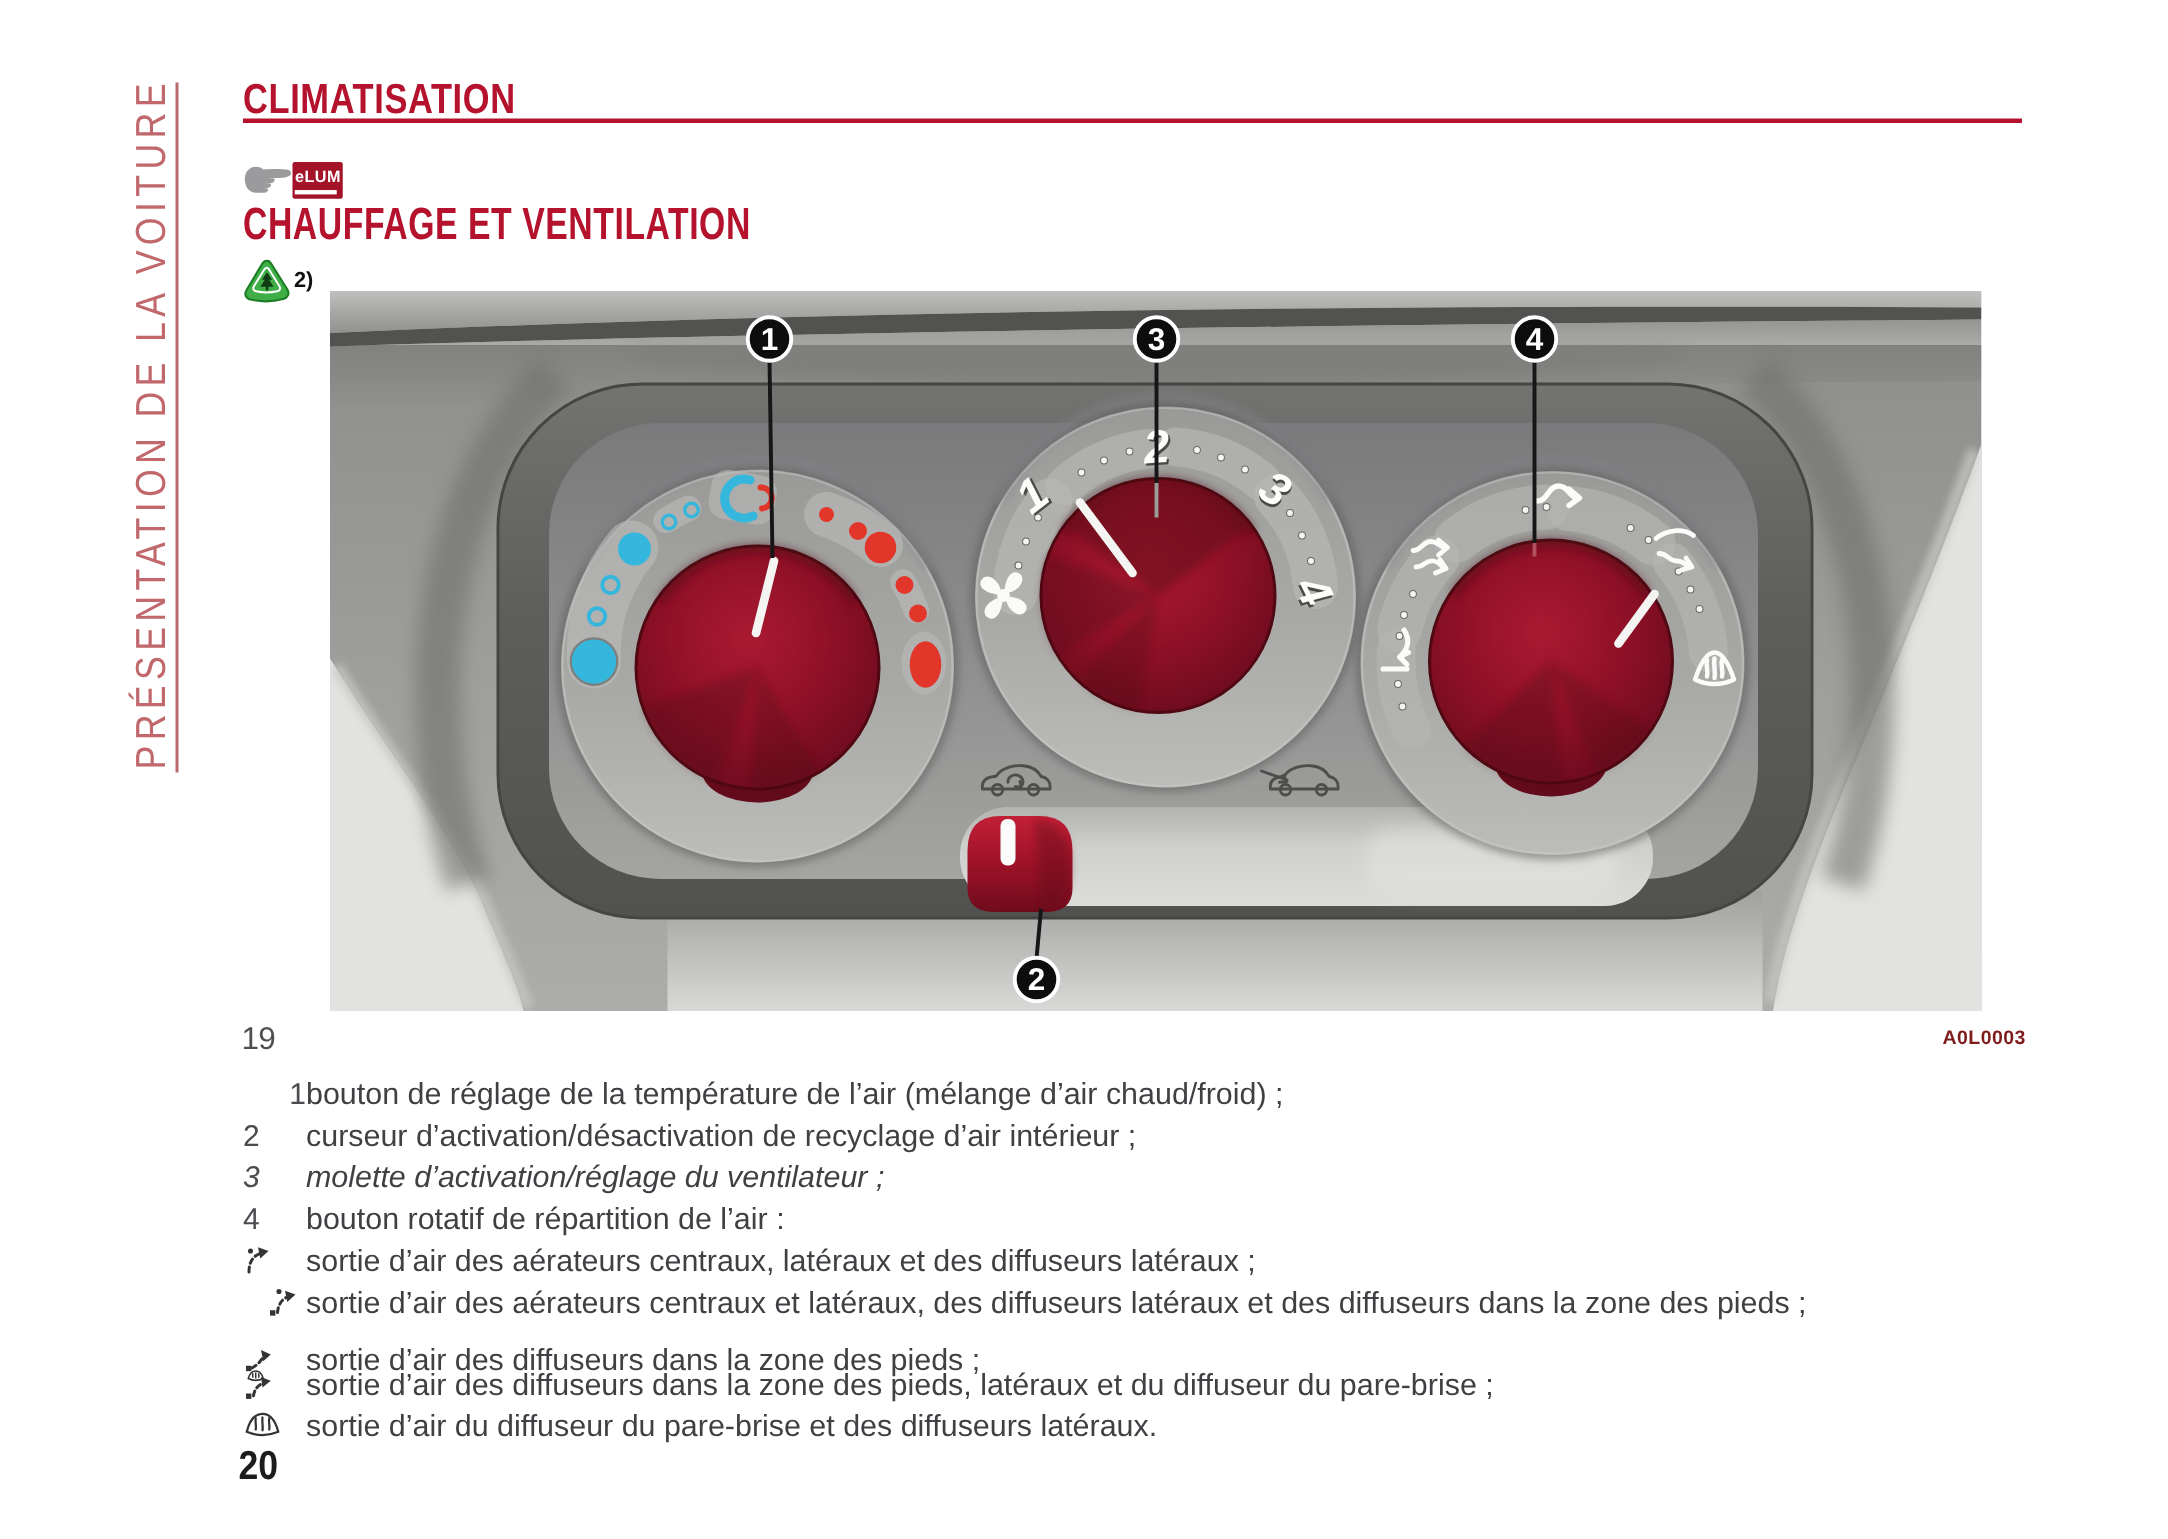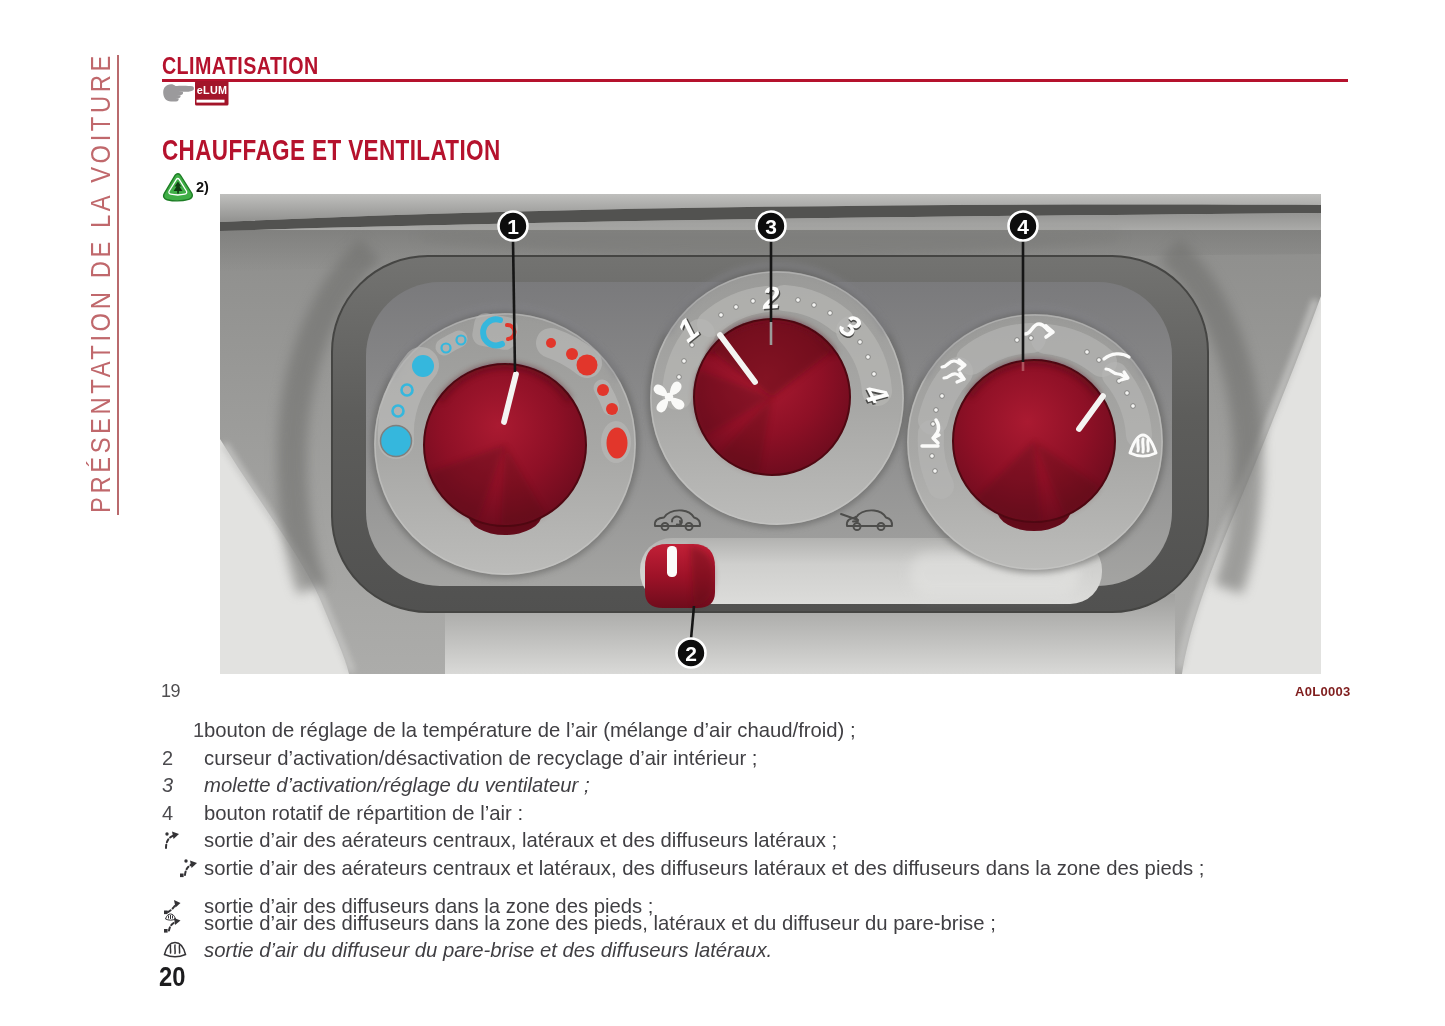--- a/index.html
+++ b/index.html
@@ -1,46 +1,46 @@
 <!DOCTYPE html>
 <html lang="fr"><head>
 <meta charset="utf-8">
 <style>
   html,body{margin:0;padding:0;}
   body{width:1445px;height:1026px;position:relative;background:#fff;
        font-family:"Liberation Sans",sans-serif;overflow:hidden;}
   .abs{position:absolute;}
   .red{color:#b5122d;}
-  .h1{left:162px;top:51px;font-size:24px;font-weight:bold;line-height:30px;}
+  .h1{left:162px;top:51px;font-size:28px;font-weight:bold;line-height:30px;}
   .h1 span,.h2 span{display:inline-block;transform-origin:0 0;white-space:nowrap;letter-spacing:0.5px;}
   .h1 span{transform:scaleX(0.82);}
   .h2 span{transform:scaleX(0.75);}
   .rule{left:162px;top:79px;width:1186px;height:3px;background:#b5122d;}
   .h2{left:162px;top:137px;font-size:30px;font-weight:bold;line-height:25px;}
   .side-text{left:87px;top:513px;transform-origin:0 0;transform:rotate(-90deg) scaleX(0.85);
      font-size:28px;color:#c0686c;letter-spacing:4.2px;white-space:nowrap;line-height:28px;}
   .side-line{left:117px;top:55px;width:2px;height:460px;background:#b96a6d;}
-  .fig19{left:161px;top:681px;font-size:18px;color:#4f4e50;letter-spacing:-0.5px;}
+  .fig19{left:161px;top:681px;font-size:21px;color:#4f4e50;letter-spacing:-0.5px;}
   .figcode{left:1295px;top:684px;font-size:13px;font-weight:bold;color:#7f1d1d;letter-spacing:0.3px;}
   .list{left:162px;top:719px;font-size:20.3px;color:#403f43;}
   .row{position:absolute;left:0;white-space:nowrap;}
   .row .num{display:inline-block;width:42px;color:#4c4b4f;font-size:20px;}
   .row .ic{display:inline-block;width:42px;}
   .p20{left:159px;top:962px;font-size:27px;font-weight:bold;color:#1c1c1e;}
   .warn2{left:196px;top:179px;font-size:14.5px;font-weight:bold;color:#111;}
 </style>
 </head>
 <body>
   <div class="abs side-text">PRÉSENTATION DE LA VOITURE</div>
   <div class="abs side-line"></div>
 
   <div class="abs h1 red"><span>CLIMATISATION</span></div>
   <div class="abs rule"></div>
 
-  <div class="abs" style="left:162px;top:81px;width:70px;height:30px;">
+  <div class="abs" style="left:162px;top:108px;width:70px;height:30px;">
     <svg width="70" height="30" viewBox="0 0 70 30">
       <path d="M9,3.2 C4,3.2 1.2,6.8 1.2,11.5 C1.2,16.5 4,20.5 9,20.5 L14,20.5 C16.2,20.5 17,19 16.6,17.6 L13.5,17.3 L16,17.3 C18.2,17.3 19,15.7 18.5,14.3 L15,14 L18.5,14 C20.7,14 21.5,12.4 20.9,11 L16.5,10.7 L24,10.7 C27.5,10.7 30.2,10 31.5,8.9 C32.3,8.2 32.1,5.6 30.5,5.3 C26,4.4 17.5,4.6 13.5,5 C12.2,3.8 10.8,3.2 9,3.2 Z" fill="#9b9a9c"></path>
       <rect x="33" y="0" width="33.5" height="24.5" rx="1.5" fill="#a31429"></rect>
       <rect x="34.5" y="18.7" width="28" height="2.9" fill="#fff"></rect>
       <text x="50" y="13" font-size="10.8" font-weight="bold" fill="#fff" text-anchor="middle" font-family="Liberation Sans,sans-serif" letter-spacing="0.3">eLUM</text>
     </svg>
   </div>
 
   <div class="abs h2 red"><span>CHAUFFAGE ET VENTILATION</span></div>
 
@@ -336,21 +336,21 @@
         </svg></span>sortie d’air des diffuseurs dans la zone des pieds ;</div>
     <div class="row" style="top:192.5px;"><span class="ic"><svg width="26" height="22" viewBox="0 0 26 22" style="vertical-align:-4px;">
           <g stroke="#343336" stroke-width="1" fill="none">
 <path d="M3.5,7 C4.5,3.5 6.5,2 8.5,2 C10.5,2 12.5,3.5 13.5,7 C10.5,8.5 6.5,8.5 3.5,7 Z"></path>
 <path d="M6.5,3.5 V6.5 M8.5,3 V7 M10.5,3.5 V6.5"></path>
           </g>
 <rect x="2" y="17" width="3.6" height="3.6" fill="#343336"></rect>
 <path d="M7,18.5 C7.5,14.5 10,11.5 13.5,10" stroke="#343336" stroke-width="2" fill="none" stroke-linecap="round" stroke-dasharray="3.2,2.6"></path>
 <path d="M12,6 L18.5,8.5 L13,13 Z" fill="#343336"></path>
         </svg></span>sortie d’air des diffuseurs dans la zone des pieds, latéraux et du diffuseur du pare-brise ;</div>
-    <div class="row" style="top:220px;font-style:italic;"><span class="ic"><svg width="26" height="22" viewBox="0 0 26 22" style="vertical-align:-4px;">
+    <div class="row" style="top:220px;"><span class="ic"><svg width="26" height="22" viewBox="0 0 26 22" style="vertical-align:-4px;">
           <g stroke="#343336" stroke-width="1.5" fill="none" stroke-linecap="round">
 <path d="M2.5,15.5 C4.5,7.5 8.5,3.5 13,3.5 C17.5,3.5 21.5,7.5 23.5,15.5 C16.5,18.5 9.5,18.5 2.5,15.5 Z"></path>
 <path d="M8.5,6.5 C8,9 9,11.5 8.5,14"></path>
 <path d="M13,6 C12.5,9 13.5,11.5 13,14.5"></path>
 <path d="M17.5,6.5 C17,9 18,11.5 17.5,14"></path>
           </g>
         </svg></span>sortie d’air du diffuseur du pare-brise et des diffuseurs latéraux.</div>
   </div>
 
   <div class="abs p20"><span style="display:inline-block;transform:scaleX(0.88);transform-origin:0 0;">20</span></div>

